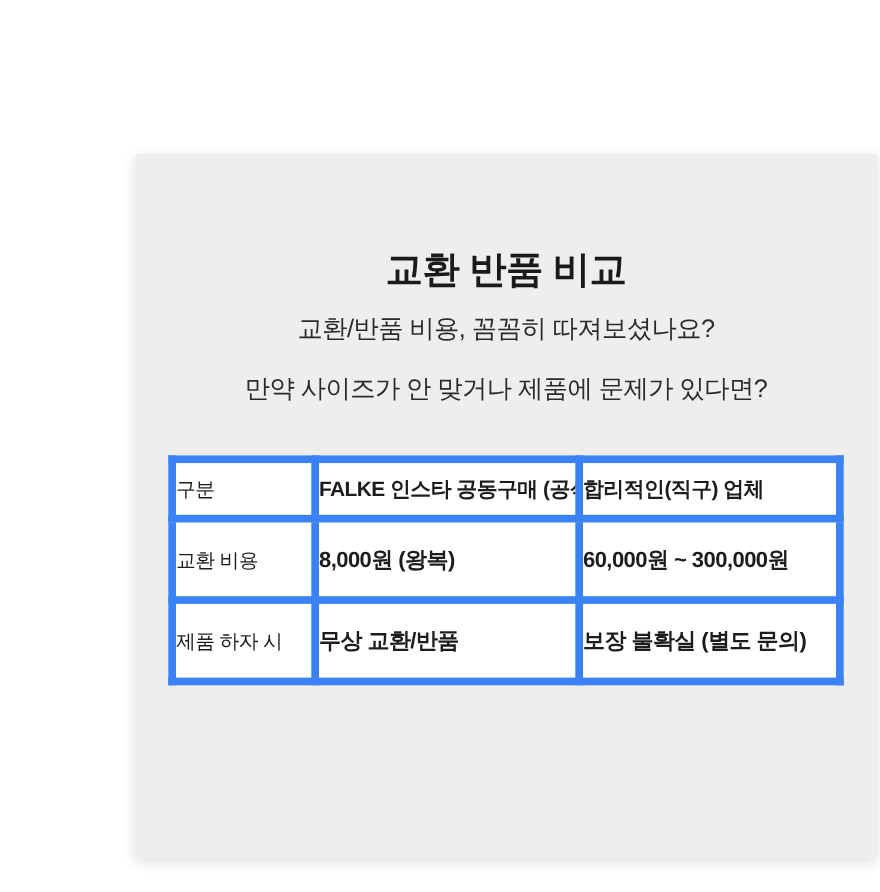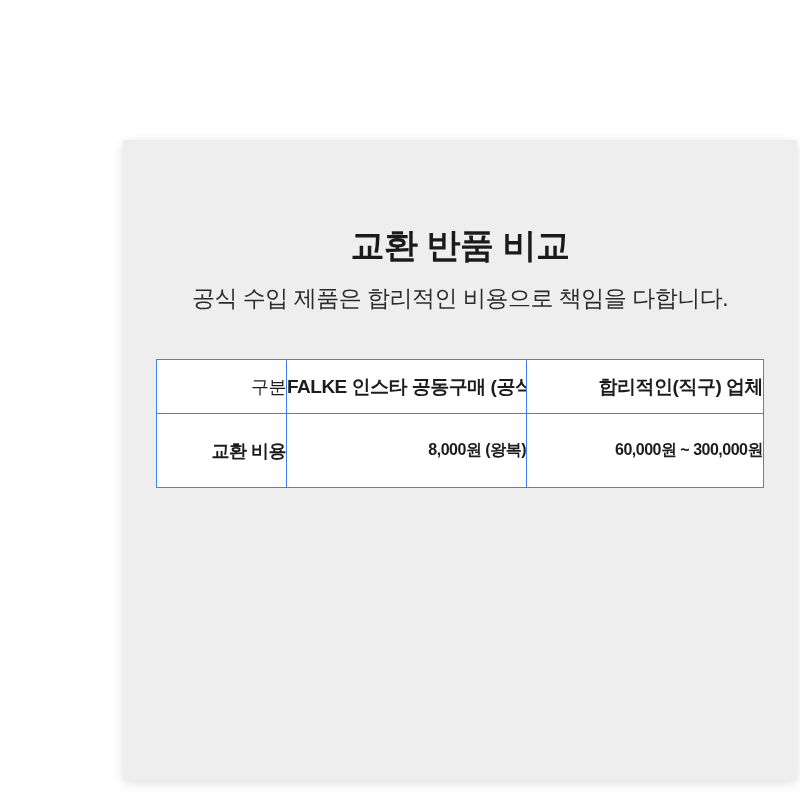--- a/index.html
+++ b/index.html
@@ -47,59 +47,60 @@
     margin: 41px auto 0;
     width: 607px;
     border-collapse: collapse;
     table-layout: fixed;
     background: #ffffff;
   }
   table.compare col.c1 { width: 130px; }
   table.compare col.c2 { width: 240px; }
   table.compare col.c3 { width: 237px; }
   table.compare th, table.compare td {
-    border: 1px solid #3b82f6;
-    text-align: right;
+    border: 7px solid #3b82f6;
+    text-align: left;
     vertical-align: middle;
     color: #1c1c1c;
     letter-spacing: -0.5px;
     overflow: hidden;
     white-space: nowrap;
   }
   table.compare thead th { height: 54px; }
   table.compare tbody td, table.compare tbody th { height: 74px; }
   .col-key {
     font-size: 18px;
     font-weight: 400;
     color: #333333;
   }
   .col-head {
     font-size: 19px;
     font-weight: 700;
   }
   .row-label {
     font-size: 18px;
-    font-weight: 700;
+    font-weight: 400;
     color: #333333;
   }
   .cell-value {
-    font-size: 16px;
+    font-size: 20px;
     font-weight: 700;
   }
 </style>
 </head>
 <body>
 
 <div class="stage">
   <div class="card">
 
     <div class="title">교환 반품 비교</div>
 
     <div class="subtitle">
-      <div class="subtitle-line">공식 수입 제품은 합리적인 비용으로 책임을 다합니다.</div>
+      <div class="subtitle-line">교환/반품 비용, 꼼꼼히 따져보셨나요?</div>
+      <div class="subtitle-line">만약 사이즈가 안 맞거나 제품에 문제가 있다면?</div>
     </div>
 
     <table class="compare">
       <colgroup>
         <col class="c1">
           <col class="c2">
           <col class="c3">
       </colgroup>
       <thead>
         <tr>
@@ -107,17 +108,22 @@
           <th class="col-head">FALKE 인스타 공동구매 (공식)</th>
           <th class="col-head">합리적인(직구) 업체</th>
         </tr>
       </thead>
       <tbody>
         <tr>
           <td class="row-label">교환 비용</td>
           <td class="cell-value">8,000원 (왕복)</td>
           <td class="cell-value">60,000원 ~ 300,000원</td>
         </tr>
+        <tr>
+          <td class="row-label">제품 하자 시</td>
+          <td class="cell-value">무상 교환/반품</td>
+          <td class="cell-value">보장 불확실 (별도 문의)</td>
+        </tr>
       </tbody>
     </table>
 
   </div>
 </div>
 
 </body></html>

